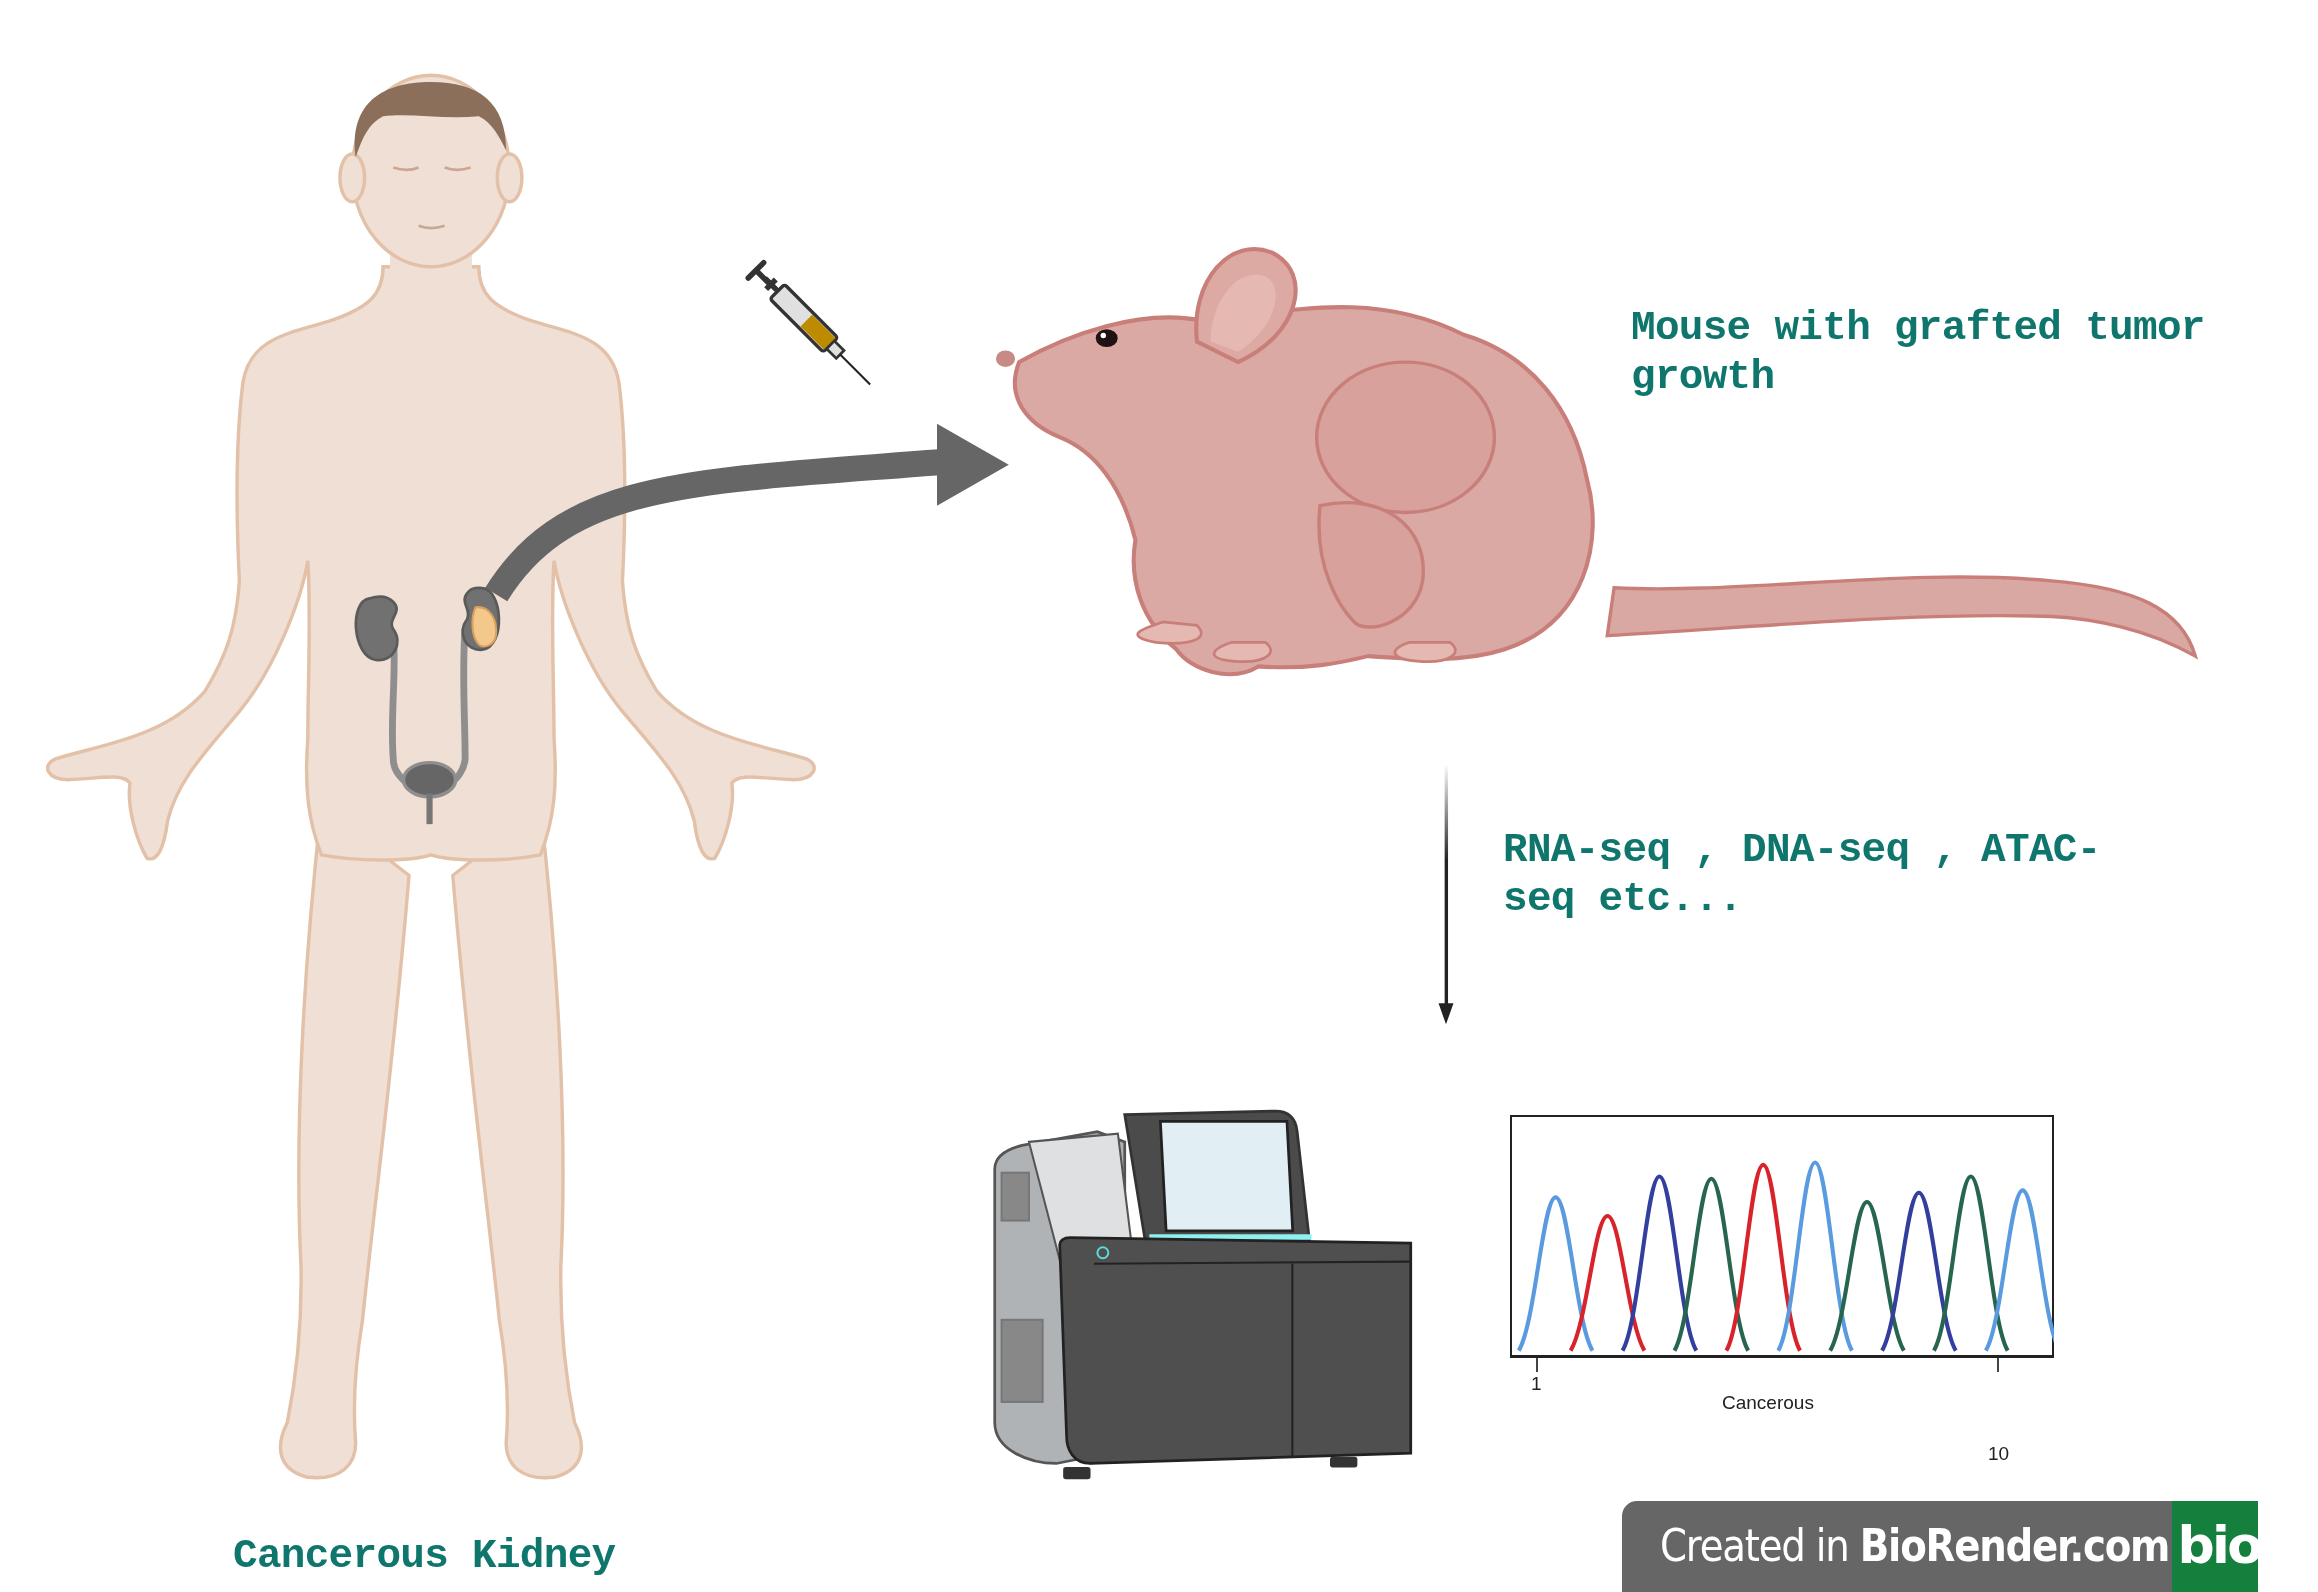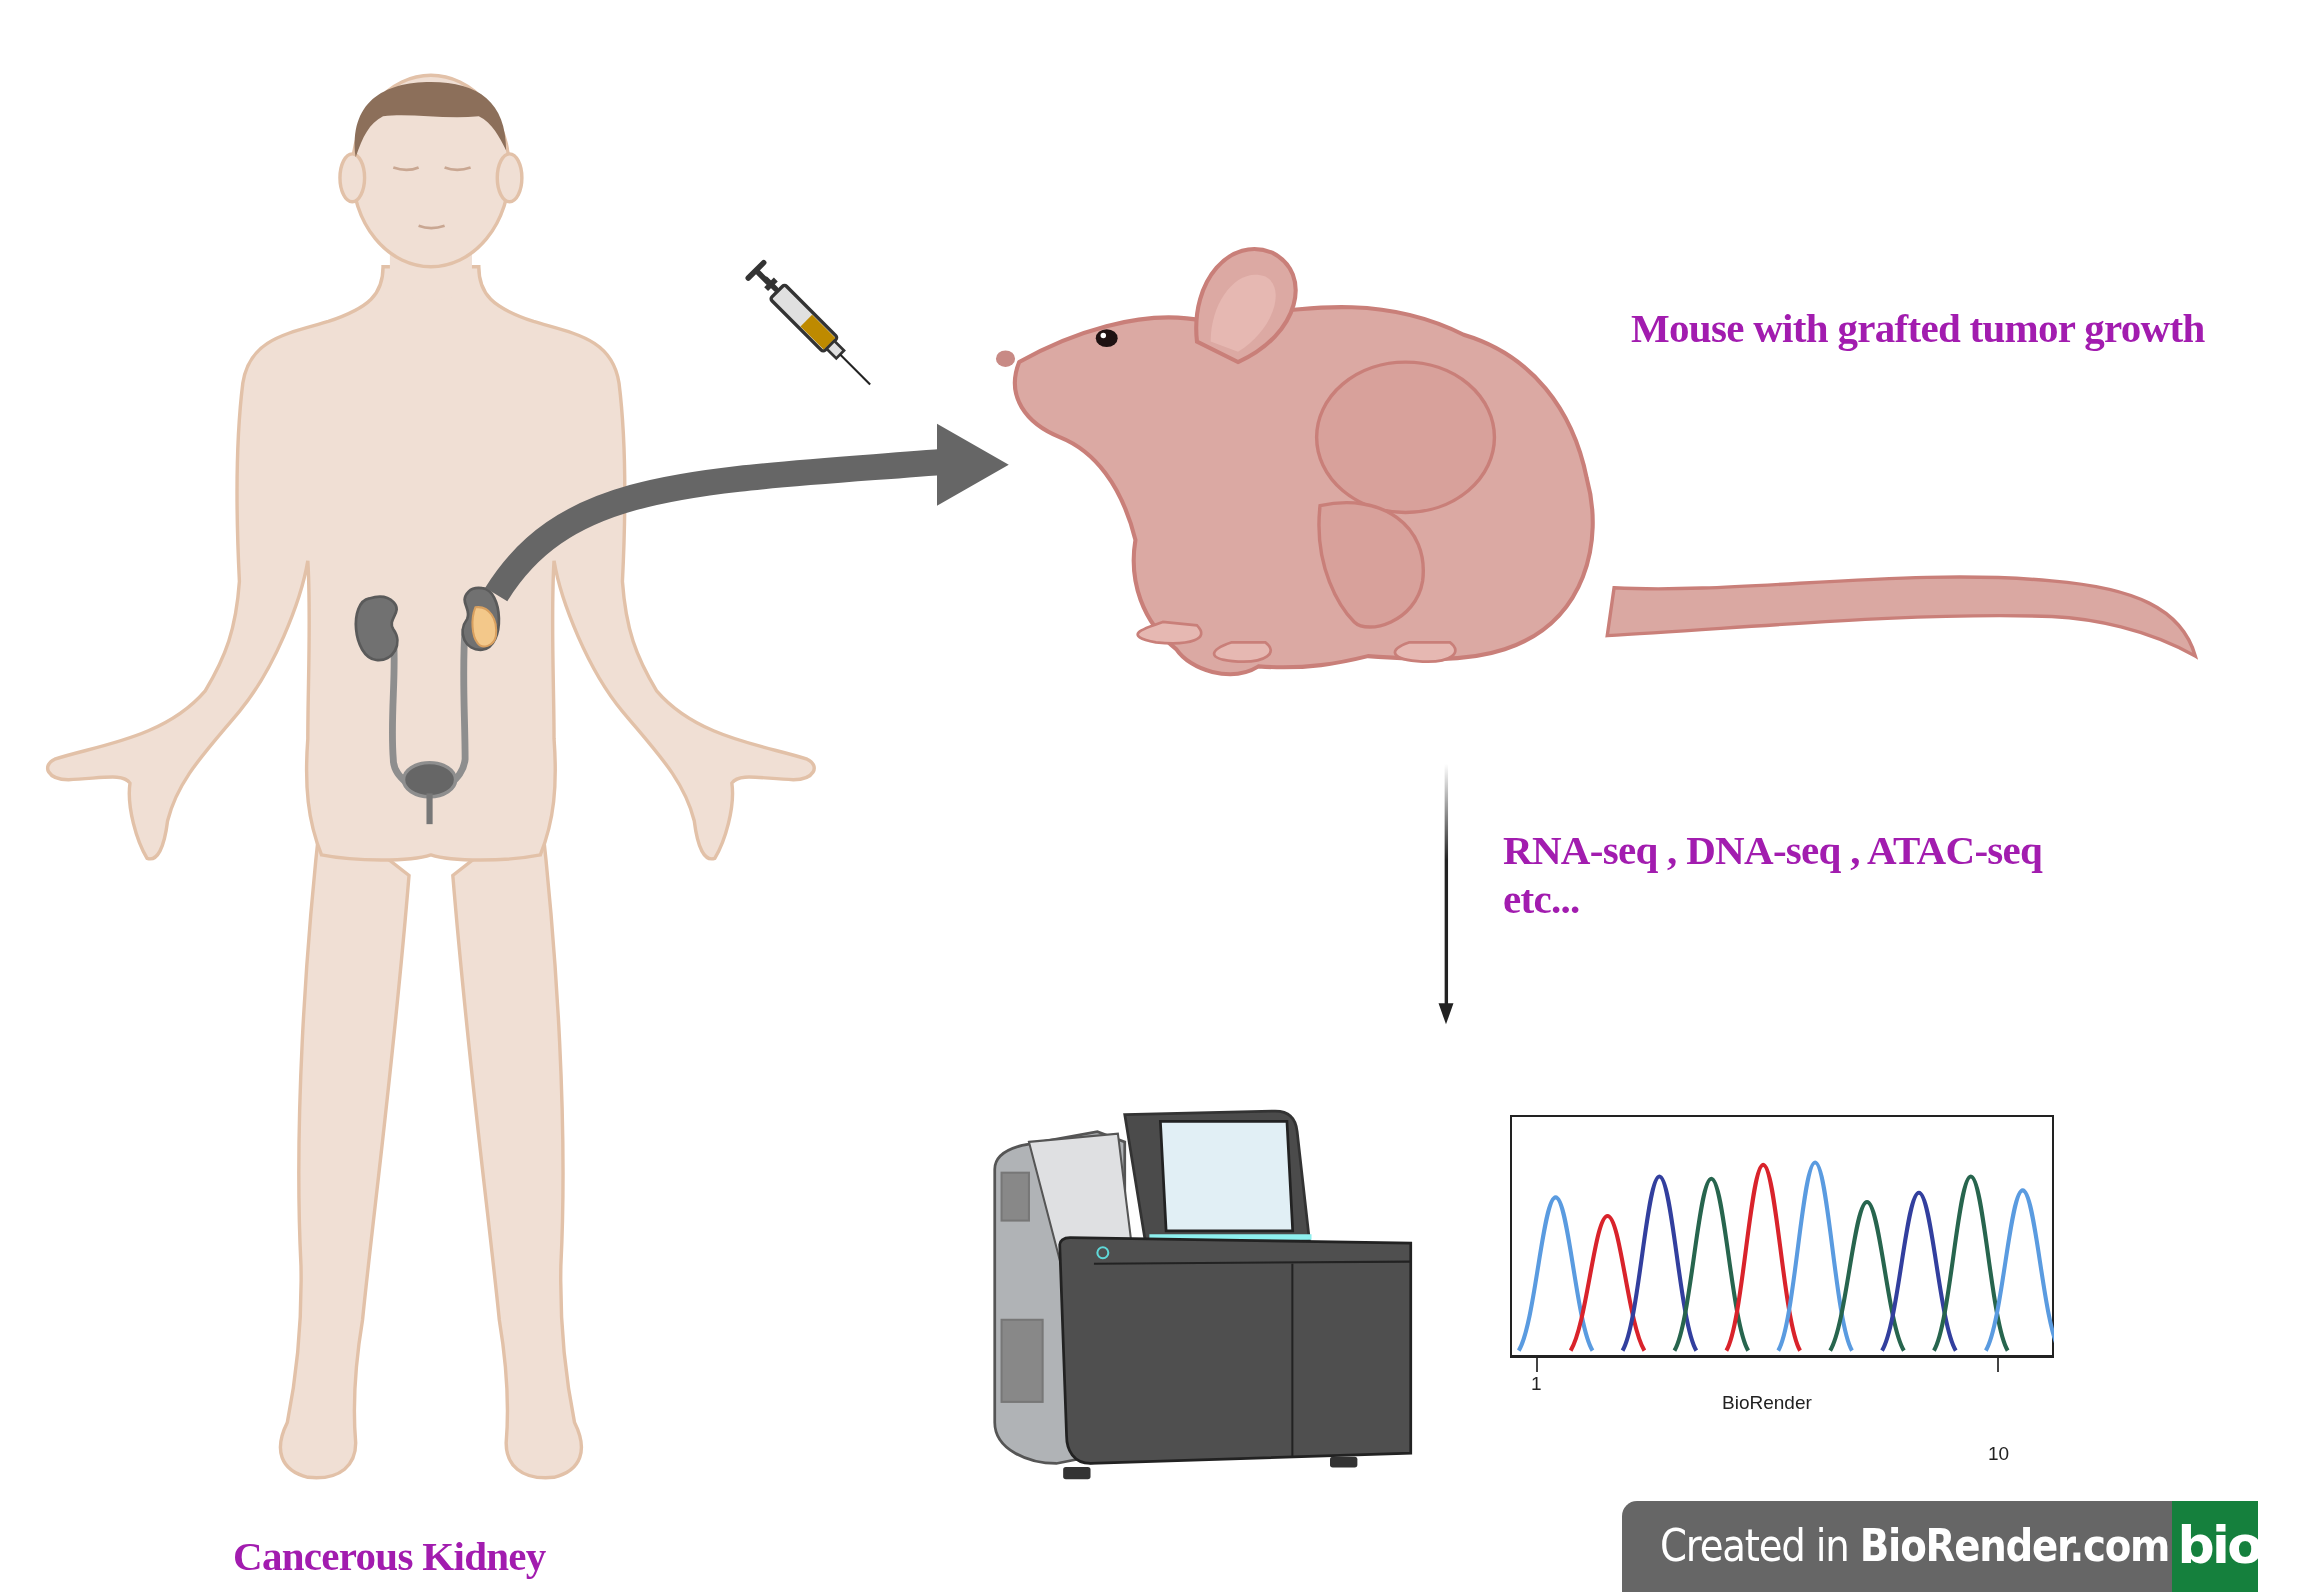--- a/index.html
+++ b/index.html
@@ -1,18 +1,18 @@
 <!DOCTYPE html>
 <html style="font-size:11px"><head>
 <meta charset="utf-8">
 <style>
   html, body { margin:0; padding:0; background:#ffffff; }
   body { width:2319px; height:1592px; position:relative; overflow:hidden; font-family:"Liberation Sans", sans-serif; }
   .abs { position:absolute; }
-  .label { color:#a21caf; font-weight:bold; font-family:Liberation Serif, serif; letter-spacing:-0.7px; }
+  .label { color:#0f766e; font-weight:bold; font-family:Liberation Mono, monospace; letter-spacing:-0.7px; }
   #mouse-label { left:1631px; top:304px; width:616px; font-size:41px; line-height:49px; }
   #seq-label { left:1455px; top:826px; width:602px; font-size:41px; line-height:49px;margin-left:48px; }
   #kidney-label { left:233px; top:1532px; font-size:41px; line-height:49px; white-space:nowrap; }
   #badge { left:1622px; top:1501px; width:636px; height:91px; background:#666666; border-top-left-radius:15px;text-decoration:underline; }
   #badge-text { position:absolute; left:38px; top:18px; font-size:45px; color:#ffffff; font-family:"DejaVu Sans", sans-serif; font-weight:normal; letter-spacing:-1.4px; white-space:nowrap; transform:scaleX(0.86); transform-origin:left center; }
   #badge-text b { font-weight:bold; }
   #badge-logo { position:absolute; right:0; top:0; width:86px; height:91px; background:#15803d; }
   #badge-logo span { position:absolute; left:5.5px; top:13.7px; font-size:52px; font-weight:bold; color:#ffffff; font-family:"DejaVu Sans", sans-serif; letter-spacing:-2.7px; }
   #chart-box { left:1510px; top:1115px; width:544px; height:243px; border:2.7px solid #222; border-bottom-width:3.4px; box-sizing:border-box; }
   .tick-label { font-family:"Liberation Sans", sans-serif; font-size:19px; color:#222; }
@@ -146,21 +146,21 @@
     <path d="M392 345 C416.3 305 427.1 69.59999999999997 446 69.59999999999997 C464.9 69.59999999999997 475.7 305 500 345" fill="none" stroke="#5a9be0" stroke-width="6"></path>
     <path d="M468 345 C492.3 305 503.1 127.4 522 127.4 C540.9 127.4 551.7 305 576 345" fill="none" stroke="#27654e" stroke-width="6"></path>
     <path d="M544 345 C568.3 305 579.1 113.79999999999998 598 113.79999999999998 C616.9 113.79999999999998 627.7 305 652 345" fill="none" stroke="#323f9e" stroke-width="6"></path>
     <path d="M620 345 C644.3 305 655.1 90 674 90 C692.9 90 703.7 305 728 345" fill="none" stroke="#27654e" stroke-width="6"></path>
     <path d="M696 345 C720.3 305 731.1 110.4 750 110.4 C768.9 110.4 779.7 305 804 345" fill="none" stroke="#5a9be0" stroke-width="6"></path>
   </svg>
 <div class="abs" style="left:1536px;top:1358px;width:2.1px;height:13.7px;background:#444"></div>
 <div class="abs" style="left:1997px;top:1358px;width:2.1px;height:13.7px;background:#444"></div>
 <div class="abs tick-label" style="left:1531px;top:1373px">1</div>
 <div class="abs tick-label" style="left:1988px;top:1443px">10</div>
-<div class="abs tick-label" style="left:1722px;top:1392px">BioRender</div>
+<div class="abs tick-label" style="left:1722px;top:1392px">Cancerous</div>
 
 <div class="abs" id="badge">
   <div id="badge-text"><span>Created in </span><b>BioRender.com</b></div>
   <div id="badge-logo">
       <span>bio</span>
     </div>
 </div>
 
 
 </body></html>

